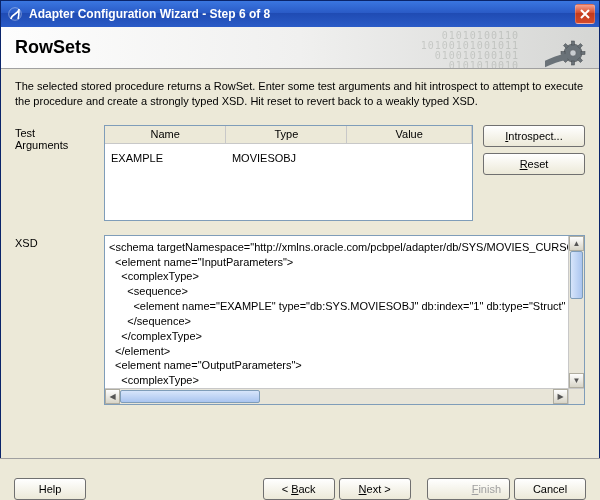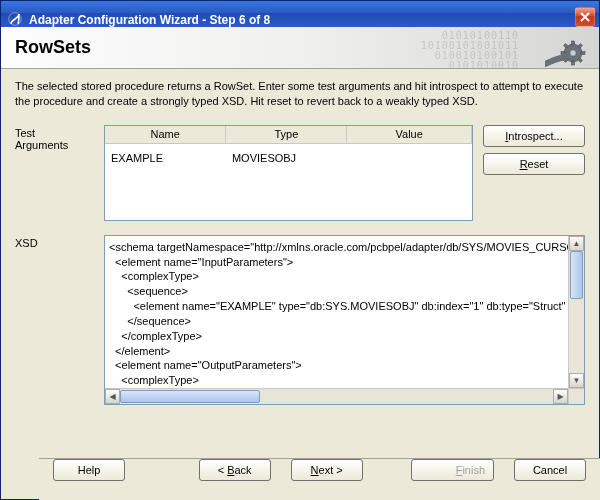--- a/index.html
+++ b/index.html
@@ -10,21 +10,21 @@
     background: #ece9d8;
     width: 600px;
     height: 500px;
     overflow: hidden;
     border: 1px solid #0a246a;
   }
   .titlebar {
     height: 26px;
     background: linear-gradient(to bottom, #3a76e0 0%, #2a5bc7 45%, #1f4bb3 46%, #2a5bc7 100%);
     display: flex;
-    align-items: flex-end;
+    align-items: center;
     padding: 0 4px 0 6px;
     color: #fff;
     font-size: 12px;
     font-weight: bold;
   }
   .titlebar .icon {
     width: 16px; height: 16px;
     margin-right: 6px;
     display:flex;align-items:center;justify-content:center;
   }
@@ -192,24 +192,23 @@
   .thumb-h{position:absolute;top:1px;bottom:1px;left:0;width:140px;
     background:linear-gradient(to bottom,#d7e5fb,#aac5ef);
     border:1px solid #7f9db9;border-radius:2px;}
   .footer {
     position: absolute;
     left:0;right:0;bottom:0;
     height: 42px;
     border-top: 1px solid #a0a0a0;
     background: #ece9d8;
     display:flex;
-    align-items:flex-start;
+    align-items:flex-end;
     padding: 0 14px;
-    gap: 20px;
-    margin-left: 39px;
+    gap: 4px;
   }
   .footer .spacer{flex:1;}
   .footer button.win { min-width: 72px; }
 </style>
 </head>
 <body>
 
 <div class="titlebar">
   <span class="icon">
     <svg width="14" height="14" viewBox="0 0 14 14">

